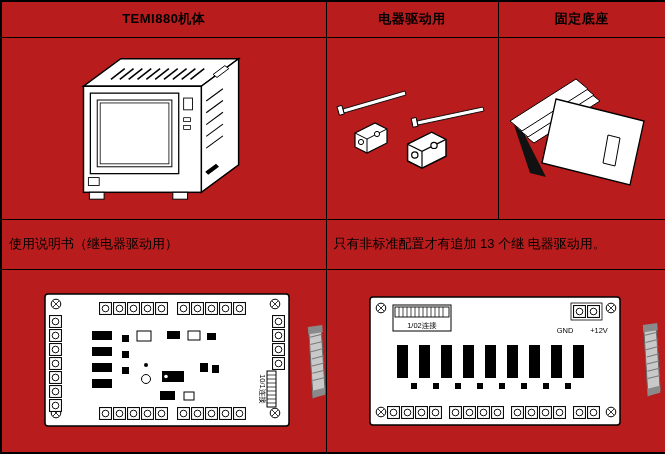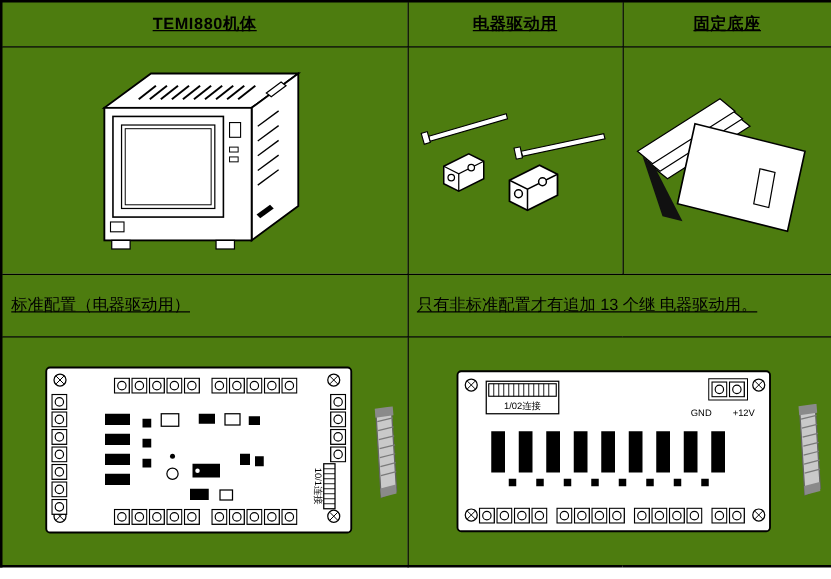--- a/index.html
+++ b/index.html
@@ -1,23 +1,23 @@
 <!DOCTYPE html>
 <html><head>
 <meta charset="utf-8">
 <style>
   * { margin:0; padding:0; box-sizing:border-box; }
   html,body { width:665px; height:463px; background:#fff; overflow:hidden;
     font-family:"Liberation Sans","DejaVu Sans",sans-serif; color:#000; }
   table.parts { border-collapse:collapse; width:665px; table-layout:fixed; border:2px solid #000; }
-  td { border:1px solid #000; padding:0; vertical-align:middle; background:#4d7c0f;text-decoration:underline; }
+  td { border:1px solid #000; padding:0; vertical-align:middle; background:#b91c1c; }
   tr.header-row td { height:36px; text-align:center; font-size:13px; font-weight:bold; letter-spacing:.5px; }
   tr.image-row td { height:182px; text-align:center; }
   tr.caption-row td { height:50px; font-size:13px; padding:4px 7px; vertical-align:middle; }
-  tr.board-row td { height:184px; text-align:right; }
+  tr.board-row td { height:184px; text-align:left;padding-left:40px; }
   svg.illu { display:inline-block; vertical-align:middle; }
   svg text { font-family:"Liberation Sans","DejaVu Sans",sans-serif; fill:#000; }
 </style>
 </head>
 <body>
 
 <svg width="0" height="0" style="position:absolute" aria-hidden="true">
   <defs>
     <symbol id="sym-term" viewBox="0 0 14 14">
       <rect x="0.6" y="0.6" width="12.8" height="12.8" fill="#fff" stroke="#000" stroke-width="1.1"></rect>
@@ -137,21 +137,21 @@
         <polygon points="6,58 72,16 84,26 18,68" fill="#fff" stroke="#000" stroke-width="1"></polygon>
         <polygon points="10,62 20,71 42,114 26,110" fill="#111"></polygon>
         <polygon points="52,36 140,58 126,122 38,100" fill="#fff" stroke="#000" stroke-width="1.3"></polygon>
         <polygon points="104,72 116,75 111,103 99,100" fill="#fff" stroke="#000" stroke-width="1"></polygon>
       </svg>
     </td>
   </tr>
 
   <tr class="caption-row">
     <td>
-      <span>标准配置（电器驱动用）</span>
+      <span>使用说明书（继电器驱动用）</span>
     </td>
     <td colspan="2">
       <span>只有非标准配置才有追加 13 个继 电器驱动用。</span>
     </td>
   </tr>
 
   <tr class="board-row">
     <td>
       
       <svg class="illu" width="292" height="144" viewBox="0 0 292 144">

